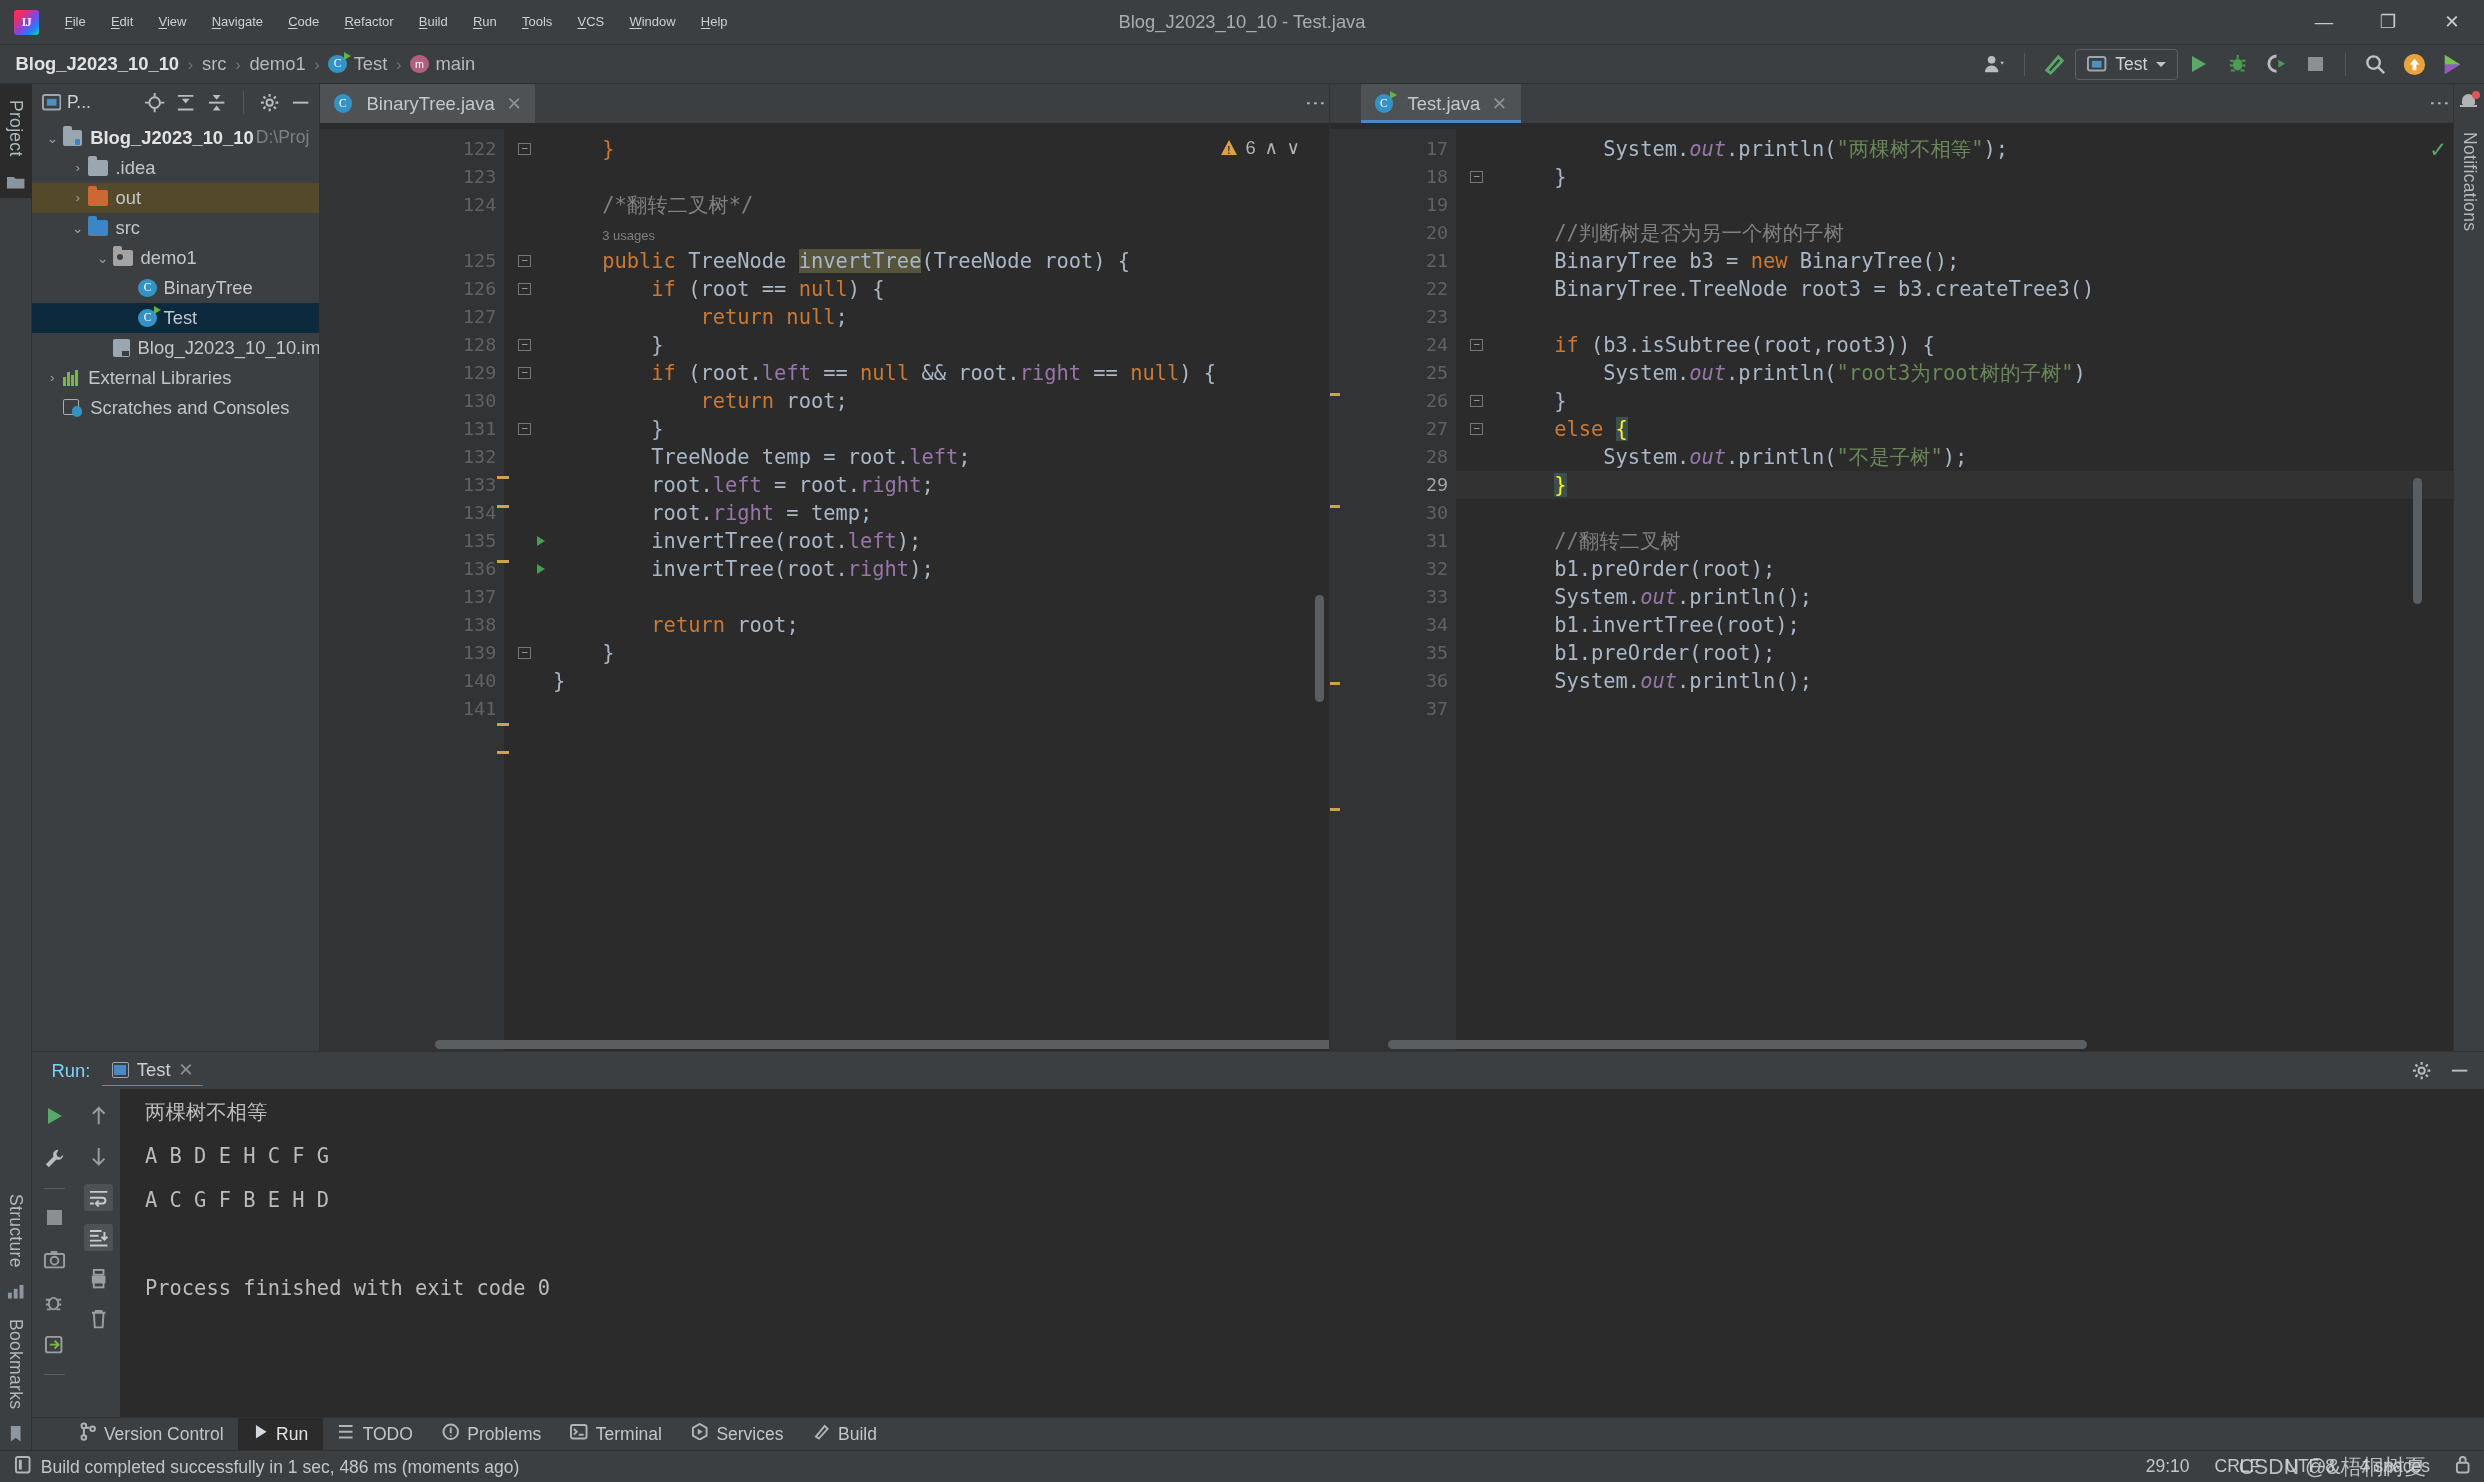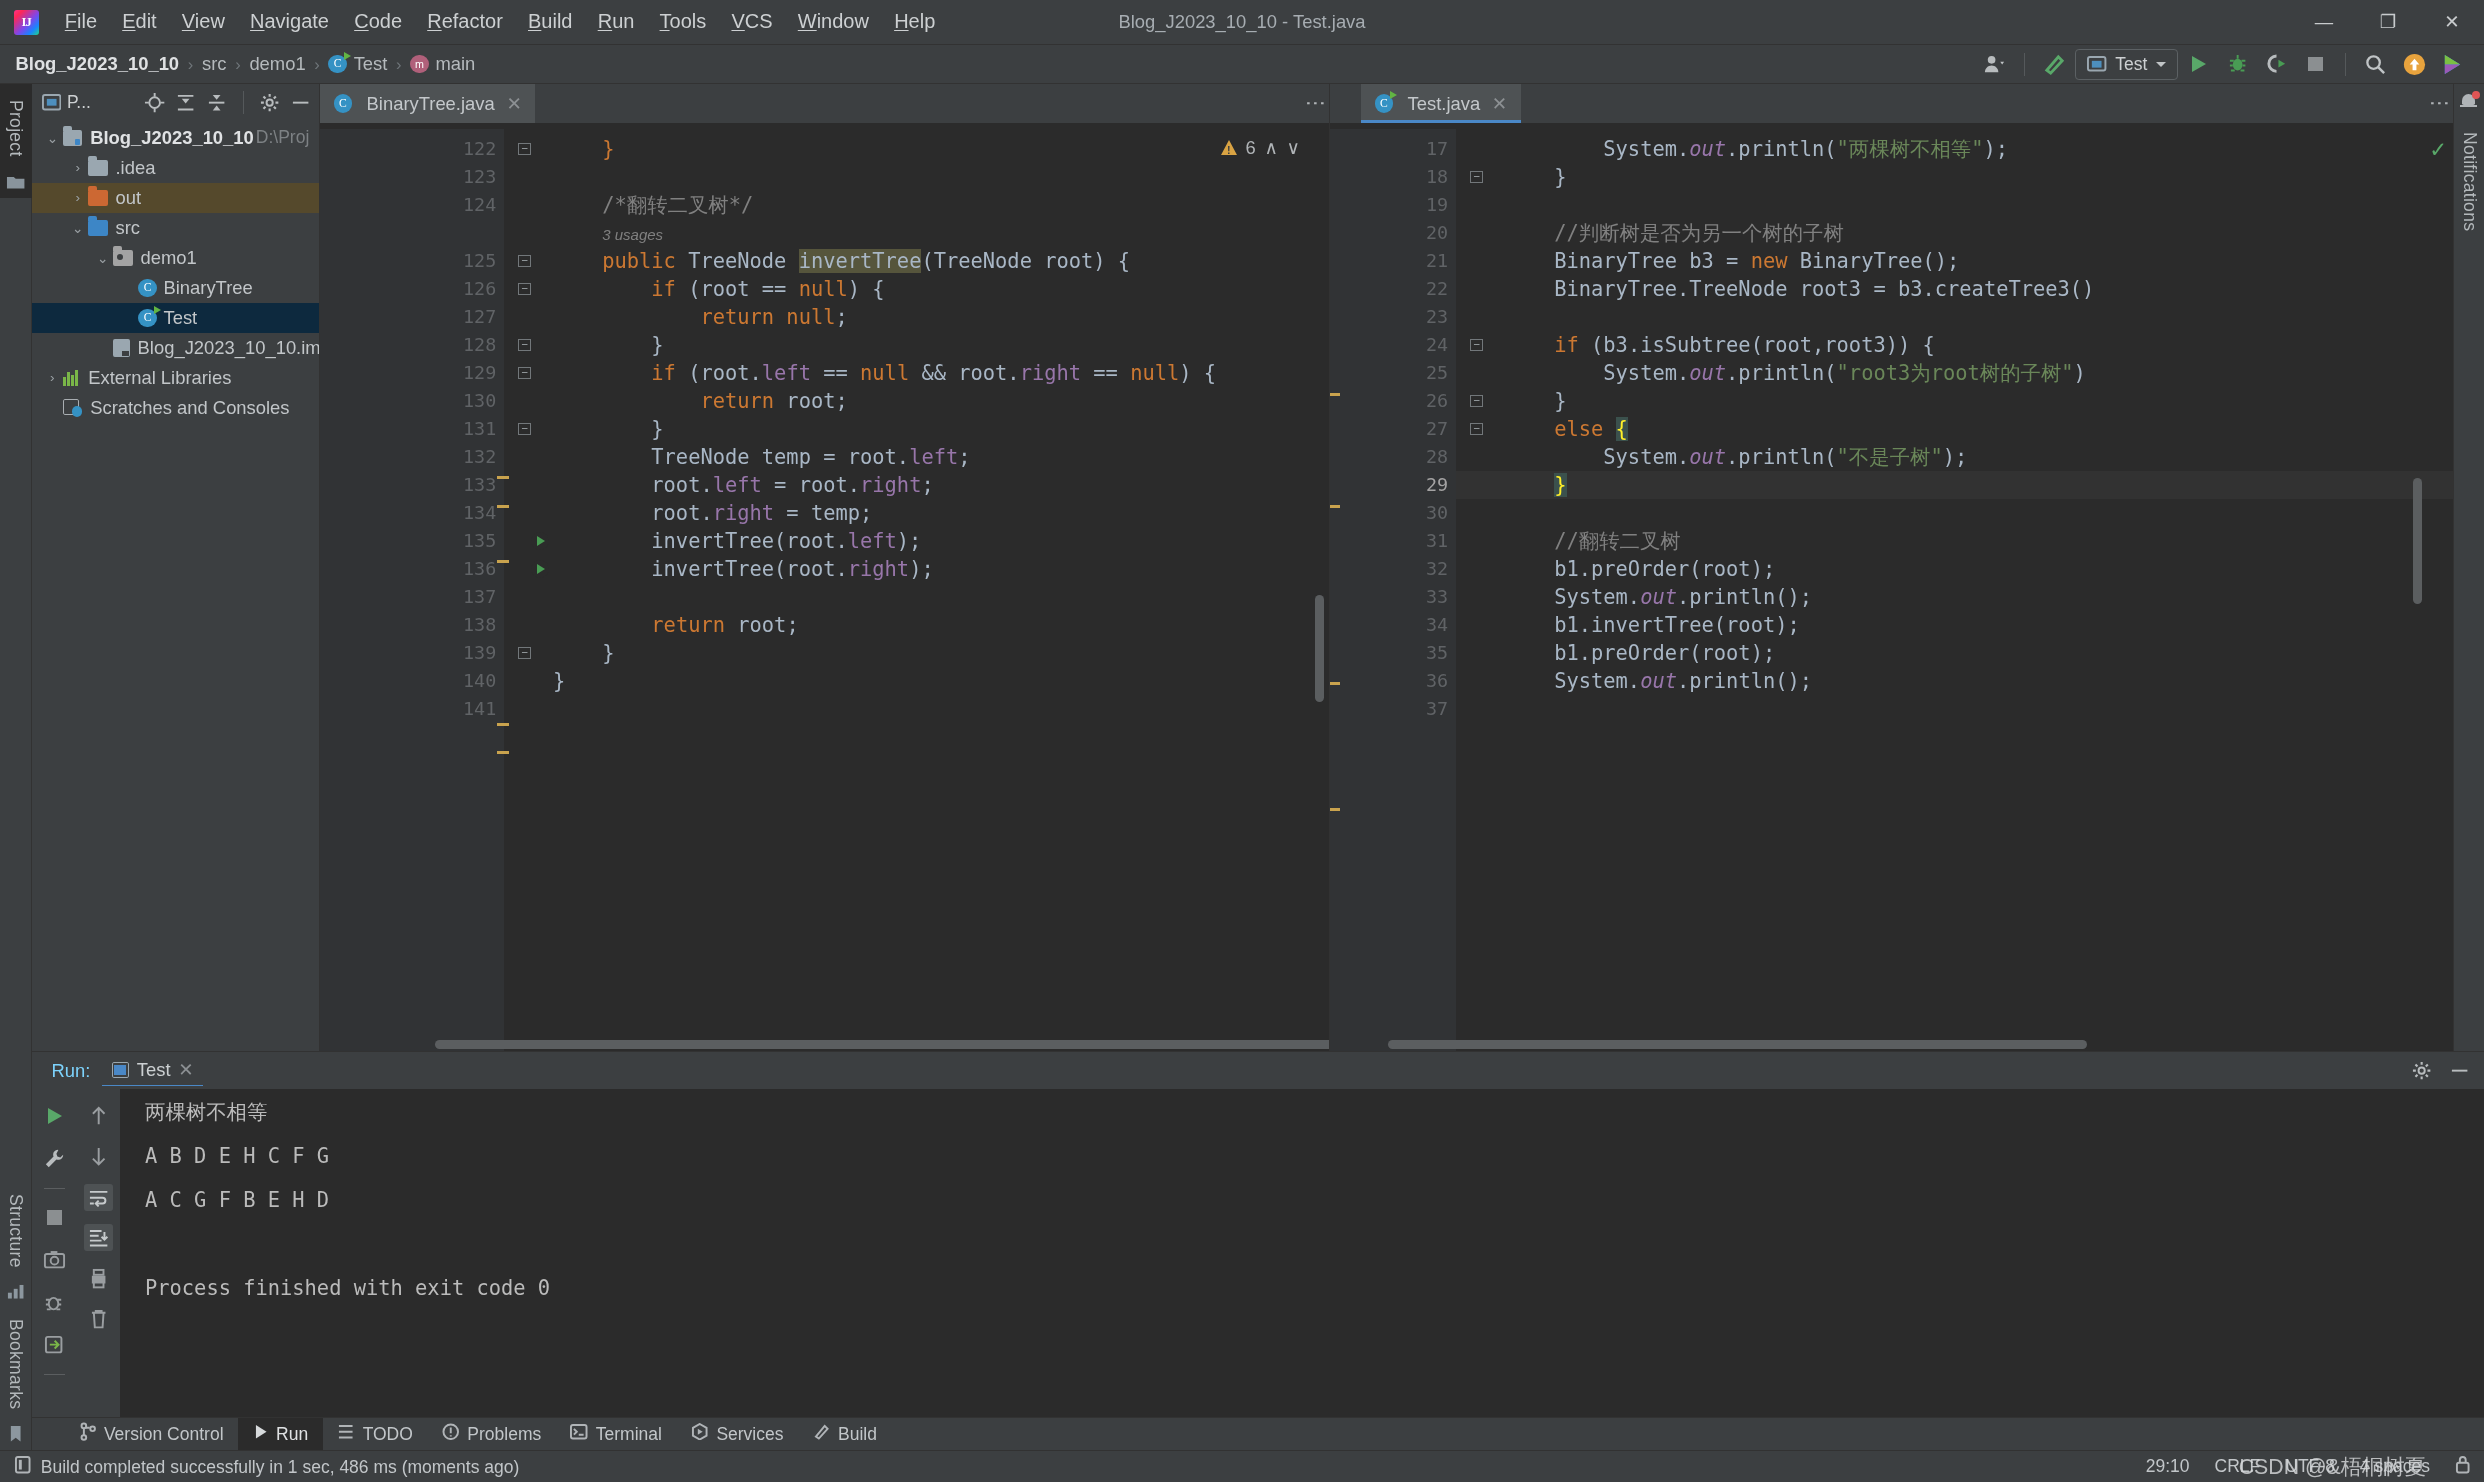--- a/index.html
+++ b/index.html
@@ -18,21 +18,21 @@
     border-bottom: 1px solid #323232; flex: 0 0 45px; position: relative;
   }
   .ij-logo {
     width: 25px; height: 25px; margin-left: 13.6px; margin-right: 13.6px; border-radius: 2.9px;
     background: linear-gradient(135deg,#ff318c 0%,#fe2857 18%,#7d47ea 55%,#1a83ff 78%,#21d789 100%);
     display:flex; align-items:center; justify-content:center;
   }
   .ij-logo span { color:#fff; font-size:12.6px; font-weight:bold; letter-spacing:-1px; font-family:"Liberation Serif",serif; }
   .menubar { display: flex; align-items: center; gap: 0px; }
   .menu-item {
-    padding: 3.9px 12.6px; font-size: 20px; color: #cdd0d2; cursor: default; line-height:21.3px;
+    padding: 3.9px 12.6px; font-size: 13px; color: #cdd0d2; cursor: default; line-height:21.3px;
   }
   .menu-item u { text-decoration-thickness: 1px; text-underline-offset: 1.9px; }
   .win-title {
     position: absolute; left: 0; right: 0; text-align: center;
     font-size: 18.4px; color: #a7adb2; pointer-events: none;
   }
   .win-btns { margin-left: auto; display: flex; align-items: center; height: 100%; }
   .win-btn { width: 64px; height: 45px; display:flex; align-items:center; justify-content:center; color:#c8cbcd; font-size: 18.4px;}
 
   
@@ -145,21 +145,21 @@
   .fold {
     position: absolute; right: -27px; top: 7.8px; width: 12.6px; height: 12.6px;
     border: 1px solid #72777a; color: #9aa0a4; font-size: 10.7px; line-height: 10.7px; text-align: center;
   }
   .codecol { flex: 1 1 auto; position: relative; overflow: hidden; padding-top: 5.8px; }
   .cline {
     height: 28px; line-height: 28px; white-space: pre;
     font-family: "DejaVu Sans Mono", monospace; font-size: 20.4px; color: #a9b7c6;
   }
   .cline.cur { background: #323232; }
-  .hint { color:#808080; font-size:15px; font-family:"Liberation Sans",sans-serif;font-style:italic; }
+  .hint { color:#808080; font-size:13px; font-family:"Liberation Sans",sans-serif; }
   .kw { color: #cc7832; }
   .str { color: #6a8759; }
   .fld { color: #9876aa; }
   .stat { color: #9876aa; font-style: italic; }
   .cmt { color: #808080; }
   .hl { background: #56553c; }
   .brace-hl { background: #3b514d; color: #ffef28; }
   .bulb{ width:16.5px;height:16.5px;border-radius:50% 50% 45% 45%; background:#f0a732; position:absolute; }
   .bulb::after{content:"";position:absolute;left:4.9px;bottom:-3.9px;width:6.8px;height:3.9px;background:#c98b22;}
   .ok-check { position:absolute; right:5.8px; top:7.8px; color:#59a869; font-size:21.3px; }

